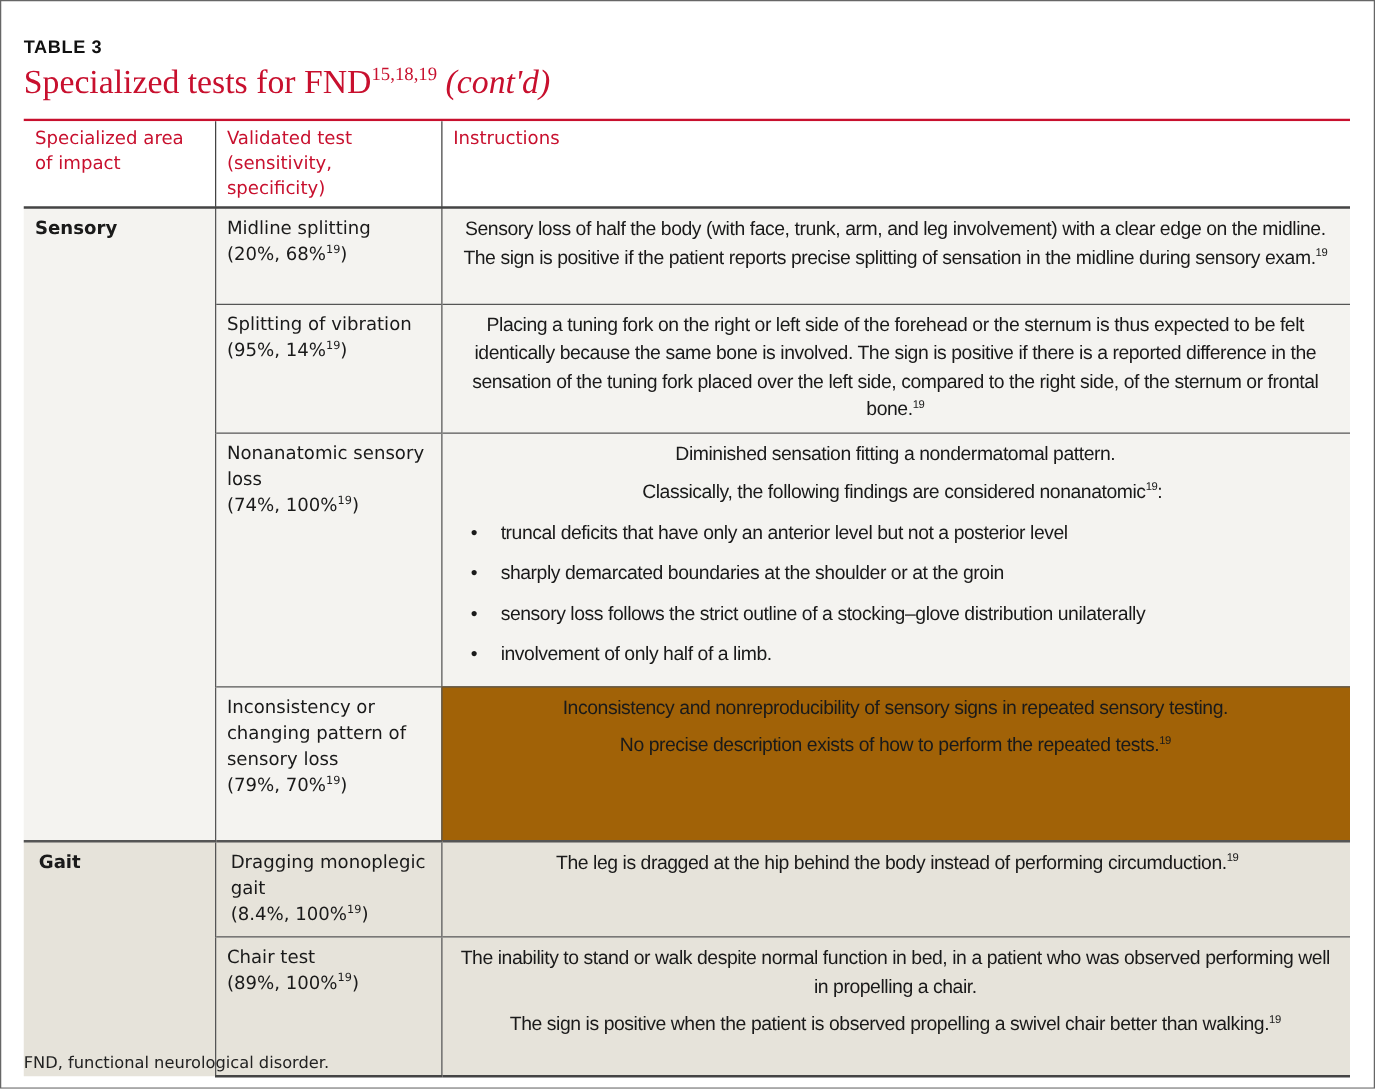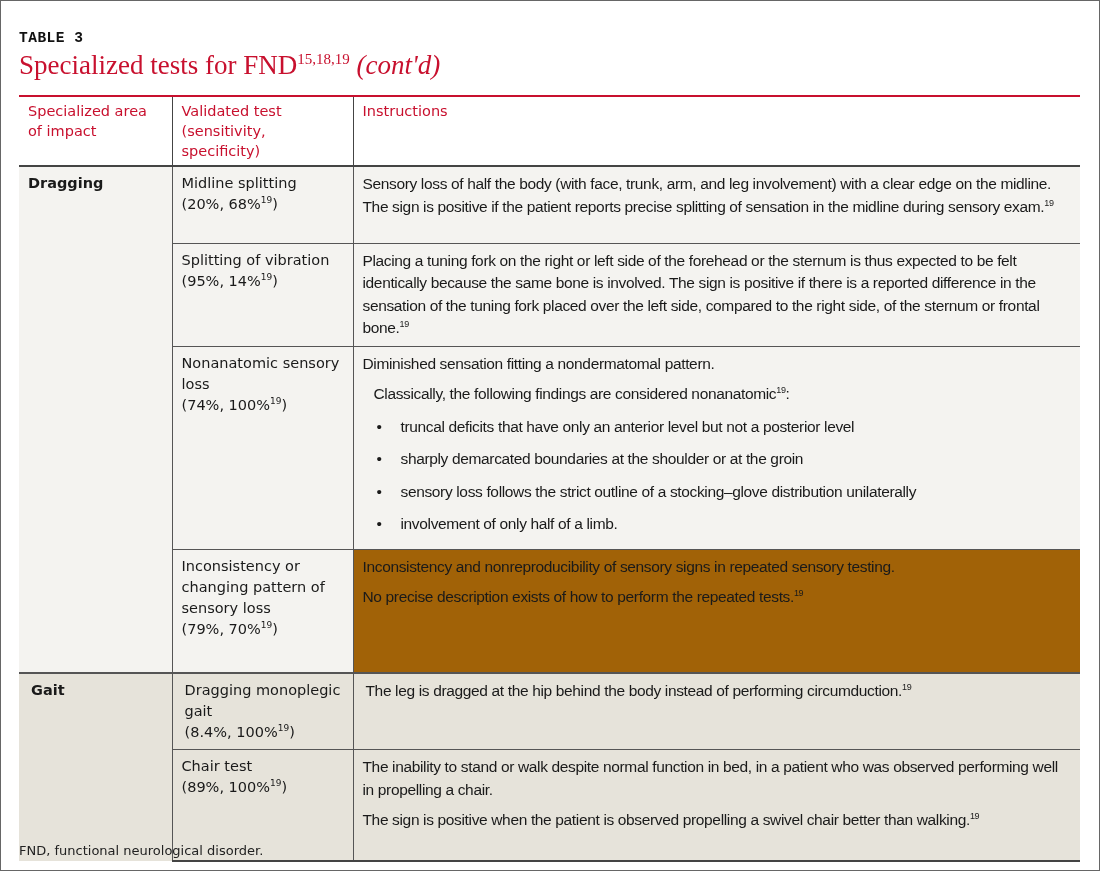--- a/index.html
+++ b/index.html
@@ -7,21 +7,21 @@
     width: 1100px; height: 871px; background: #ffffff;
     font-family: "DejaVu Sans", sans-serif; color: #1a1a1a;
     position: relative; overflow: hidden;
   }
   .frame {
     position: absolute; left: 0; top: 0; width: 1098px; height: 869px;
     border: 1px solid #666666;
   }
   .table-label {
     position: absolute; left: 19px; top: 30px;
-    font-family: Liberation Mono, monospace; font-weight: bold;
+    font-family: Liberation Sans, sans-serif; font-weight: bold;
     font-size: 14.5px; letter-spacing: 0.5px; color: #111;
   }
   .table-title {
     position: absolute; left: 19px; top: 50px;
     font-family: "Liberation Serif", serif; font-size: 27px; color: #c8102e;
     white-space: nowrap;
   }
   .table-title sup { font-size: 15px; vertical-align: 10px; line-height: 0; }
   .table-title .cont { font-style: italic; }
   .red-rule {
@@ -49,21 +49,21 @@
   }
   td.area { border-left: none; font-weight: bold; border-top: none; }
   tr.first td.area { border-top: 1.5px solid #555; }
   tr.gait-first td { border-top: 2px solid #555; padding-left: 12px; }
   tr.sensory td { background: #f4f3f0; }
   tr.gait td { background: #e6e3da; }
   td.instr {
     font-family: "Liberation Sans", sans-serif; font-size: 15.5px; line-height: 22.5px;
     letter-spacing: -0.35px; transform-origin: left;
   }
-  td.instr p { margin: 0 0 8px 0; }
+  td.instr p { margin: 0 0 8px 0; text-align: center; }
   td.instr p:last-child { margin-bottom: 0; }
   td.instr ul { margin: 0; padding-left: 38px; list-style: none; }
   td.instr li { position: relative; margin-top: 10px; }
   td.instr li::before {
     content: "\2022"; position: absolute; left: -24px; top: 0;
   }
   sup.ref { font-size: 9px; vertical-align: 6px; line-height: 0; }
   table.main tbody tr:last-child td { border-bottom: 2px solid #444; }
   .footnote {
     position: absolute; left: 19px; top: 843px; font-size: 13px; color: #222;
@@ -89,21 +89,21 @@
     </colgroup>
   <thead>
     <tr>
       <th>Specialized area of impact</th>
       <th>Validated test (sensitivity, specificity)</th>
       <th>Instructions</th>
     </tr>
   </thead>
   <tbody id="tbody">
       <tr class="sensory first" style="height: 77px;">
-        <td rowspan="4" class="area" style="background: rgb(244, 243, 240);">Dragging</td>
+        <td rowspan="4" class="area" style="background: rgb(244, 243, 240);">Sensory</td>
         <td style="background: rgb(244, 243, 240);">
           <div>Midline splitting</div>
           <div><span>(20%, 68%</span><sup class="ref">19</sup><span>)</span></div>
         </td>
         <td class="instr" style="background: rgb(244, 243, 240);">
           <p><span>Sensory loss of half the body (with face, trunk, arm, and leg involvement) with a clear edge on the midline. The sign is positive if the patient reports precise splitting of sensation in the midline during sensory exam.</span><sup class="ref">19</sup></p>
         </td>
       </tr>
       <tr class="sensory" style="height: 102px;">
         <td style="background: rgb(244, 243, 240);">

